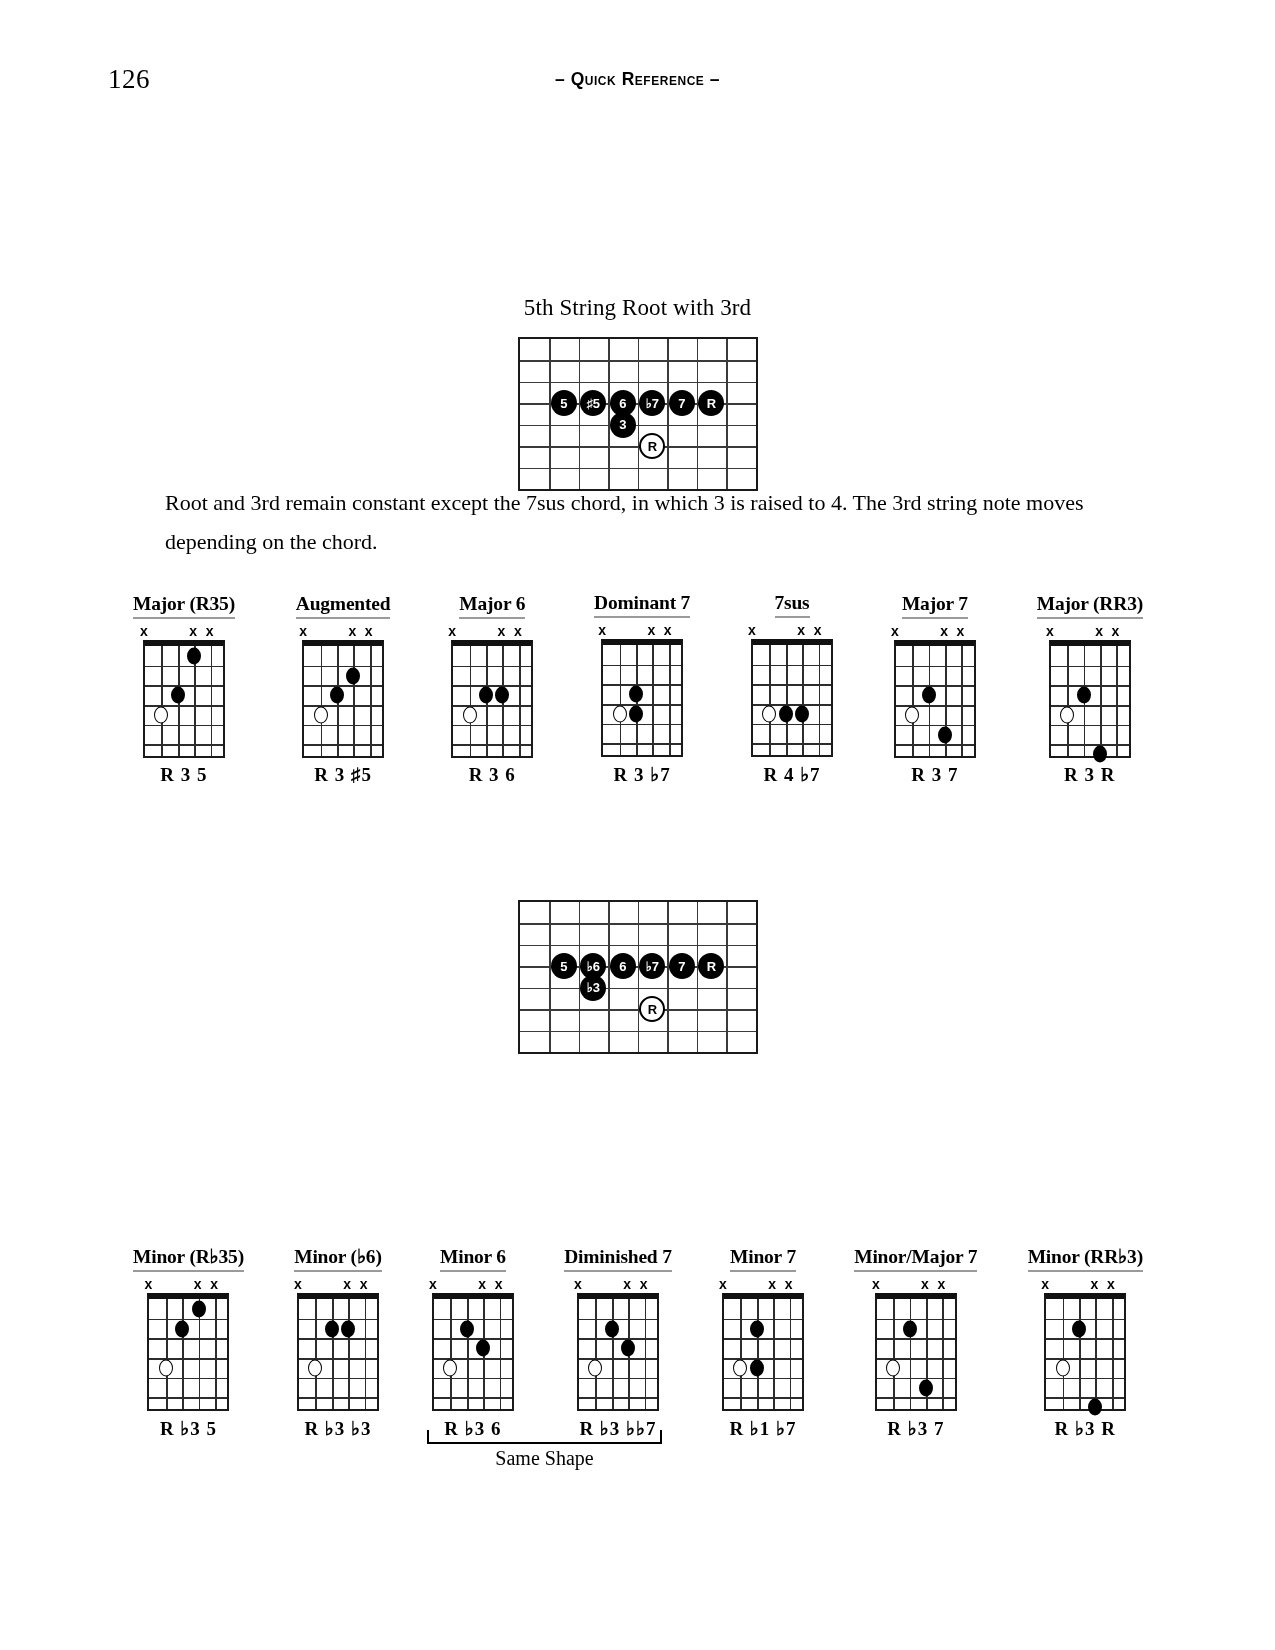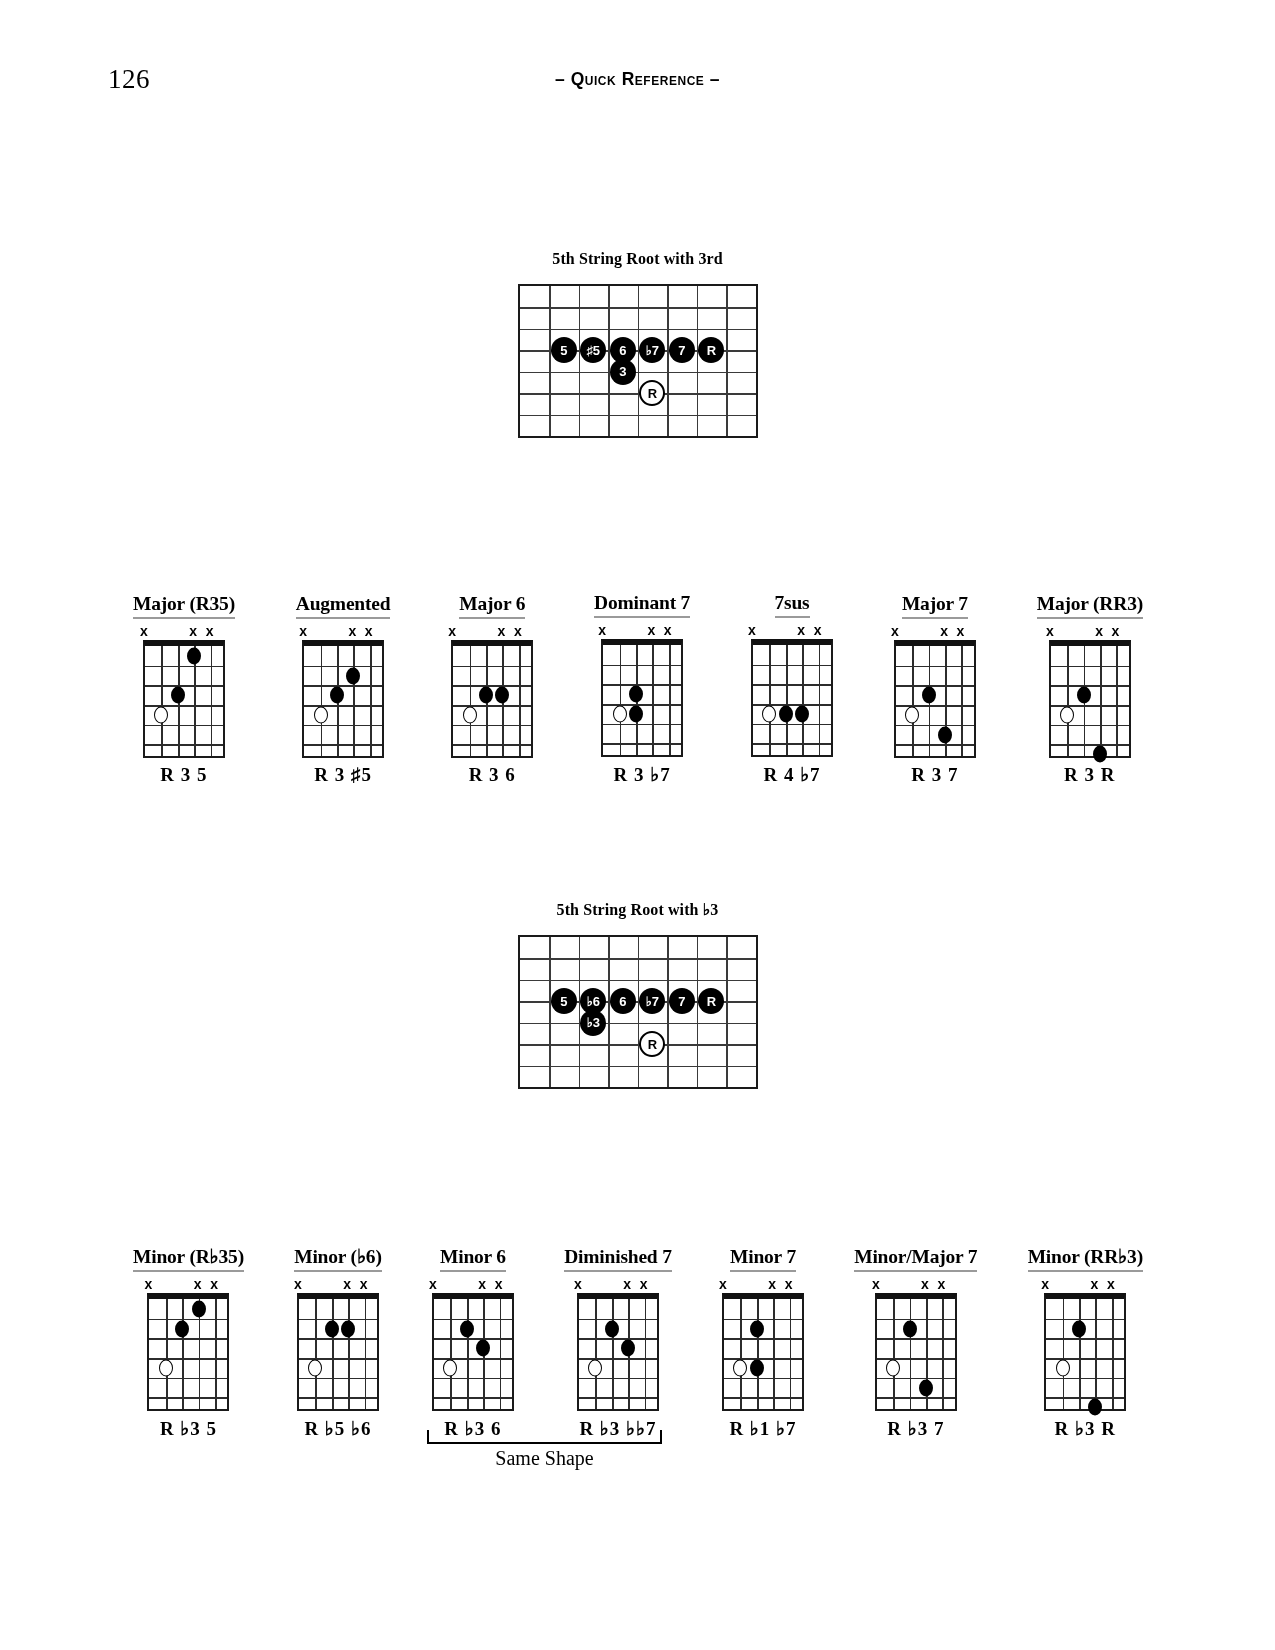--- a/index.html
+++ b/index.html
@@ -35,22 +35,22 @@
     display:flex;align-items:center;justify-content:center;
     box-sizing:border-box;
   }
   .title-box span{
     font-weight:bold;font-size:23px;letter-spacing:.2px;
   }
 
   
   .fb-wrap{position:absolute;}
   .fb-title{
-    text-align:center;font-weight:bold;font-size:16px;
-    margin-bottom:16px;letter-spacing:.1px;
+    text-align:center;font-weight:normal;font-size:23px;
+    margin-bottom:16px;letter-spacing:.1px;margin-top:45px;
   }
   .fretboard{
     position:relative;
     border:2px solid #1a1a1a;
     background:#fff;
     box-sizing:content-box;
   }
   .fb-h{position:absolute;left:0;right:0;height:1.6px;background:#3a3a3a;}
   .fb-v{position:absolute;top:0;bottom:0;width:1.6px;background:#3a3a3a;}
   .fb-dot{
@@ -176,20 +176,21 @@
         <div class="fb-dot" style="left: 73.75px; top: 64.2857px;">♯5</div>
         <div class="fb-dot" style="left: 103.25px; top: 64.2857px;">6</div>
         <div class="fb-dot" style="left: 132.75px; top: 64.2857px;">♭7</div>
         <div class="fb-dot" style="left: 162.25px; top: 64.2857px;">7</div>
         <div class="fb-dot" style="left: 191.75px; top: 64.2857px;">R</div>
         <div class="fb-dot" style="left: 103.25px; top: 85.7143px;">3</div>
         <div class="fb-dot open" style="left: 132.75px; top: 107.143px;">R</div>
       </div>
   </div>
 
+  <div class="para" style="left:165px;top:483px;width:950px;">Root and 3rd remain constant except the 7sus chord, in which 3 is raised to 4. The 3rd string note moves depending on the chord.</div>
 
   <div class="chord-row" id="row-major" style="left:133px;top:592px;width:1010px;justify-content:space-between;">
       <div class="chord">
         <div class="chord-name">Major (R35)</div>
         <div class="muted-row">
           <span style="left: 1px;">x</span>
           <span style="left: 50.2px;">x</span>
           <span style="left: 66.6px;">x</span>
         </div>
         <div class="grid">
@@ -342,21 +343,20 @@
           <div class="g-v" style="left: 65.6px;"></div>
           <div class="g-dot" style="left: 32.8px; top: 49.1667px;"></div>
           <div class="g-dot" style="left: 49.2px; top: 108.167px;"></div>
           <div class="g-dot open" style="left: 16.4px; top: 68.8333px;"></div>
         </div>
         <div class="chord-intervals">R 3 R</div>
       </div>
     </div>
 
   <div class="fb-wrap" style="left:405px;top:900px;width:465px;">
-    <div class="fb-title">5th String Root with ♭3</div>
     <div class="fretboard" id="fb-minor" style="width:236px;height:150px;margin:0 auto;">
         <div class="fb-h" style="top: 21.4286px;"></div>
         <div class="fb-h" style="top: 42.8571px;"></div>
         <div class="fb-h" style="top: 64.2857px;"></div>
         <div class="fb-h" style="top: 85.7143px;"></div>
         <div class="fb-h" style="top: 107.143px;"></div>
         <div class="fb-h" style="top: 128.571px;"></div>
         <div class="fb-v" style="left: 29.5px;"></div>
         <div class="fb-v" style="left: 59px;"></div>
         <div class="fb-v" style="left: 88.5px;"></div>
@@ -414,21 +414,21 @@
           <div class="g-h" style="top: 78.6667px;"></div>
           <div class="g-h" style="top: 98.3333px;"></div>
           <div class="g-v" style="left: 16.4px;"></div>
           <div class="g-v" style="left: 32.8px;"></div>
           <div class="g-v" style="left: 49.2px;"></div>
           <div class="g-v" style="left: 65.6px;"></div>
           <div class="g-dot" style="left: 32.8px; top: 29.5px;"></div>
           <div class="g-dot" style="left: 49.2px; top: 29.5px;"></div>
           <div class="g-dot open" style="left: 16.4px; top: 68.8333px;"></div>
         </div>
-        <div class="chord-intervals">R ♭5 ♭6</div>
+        <div class="chord-intervals">R ♭3 ♭3</div>
       </div>
       <div class="chord">
         <div class="chord-name">Minor 6</div>
         <div class="muted-row">
           <span style="left: 1px;">x</span>
           <span style="left: 50.2px;">x</span>
           <span style="left: 66.6px;">x</span>
         </div>
         <div class="grid">
           <div class="g-h" style="top: 19.6667px;"></div>

